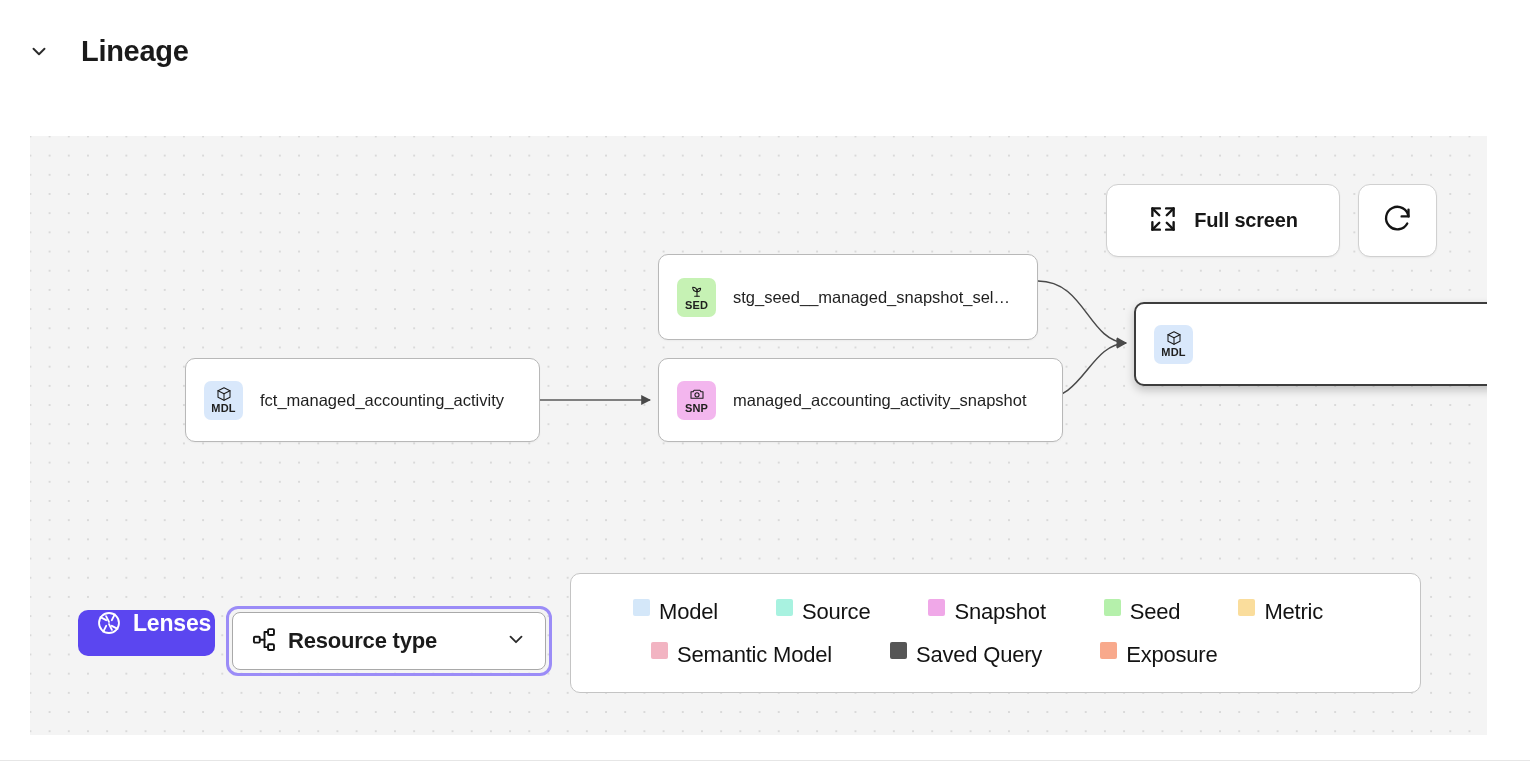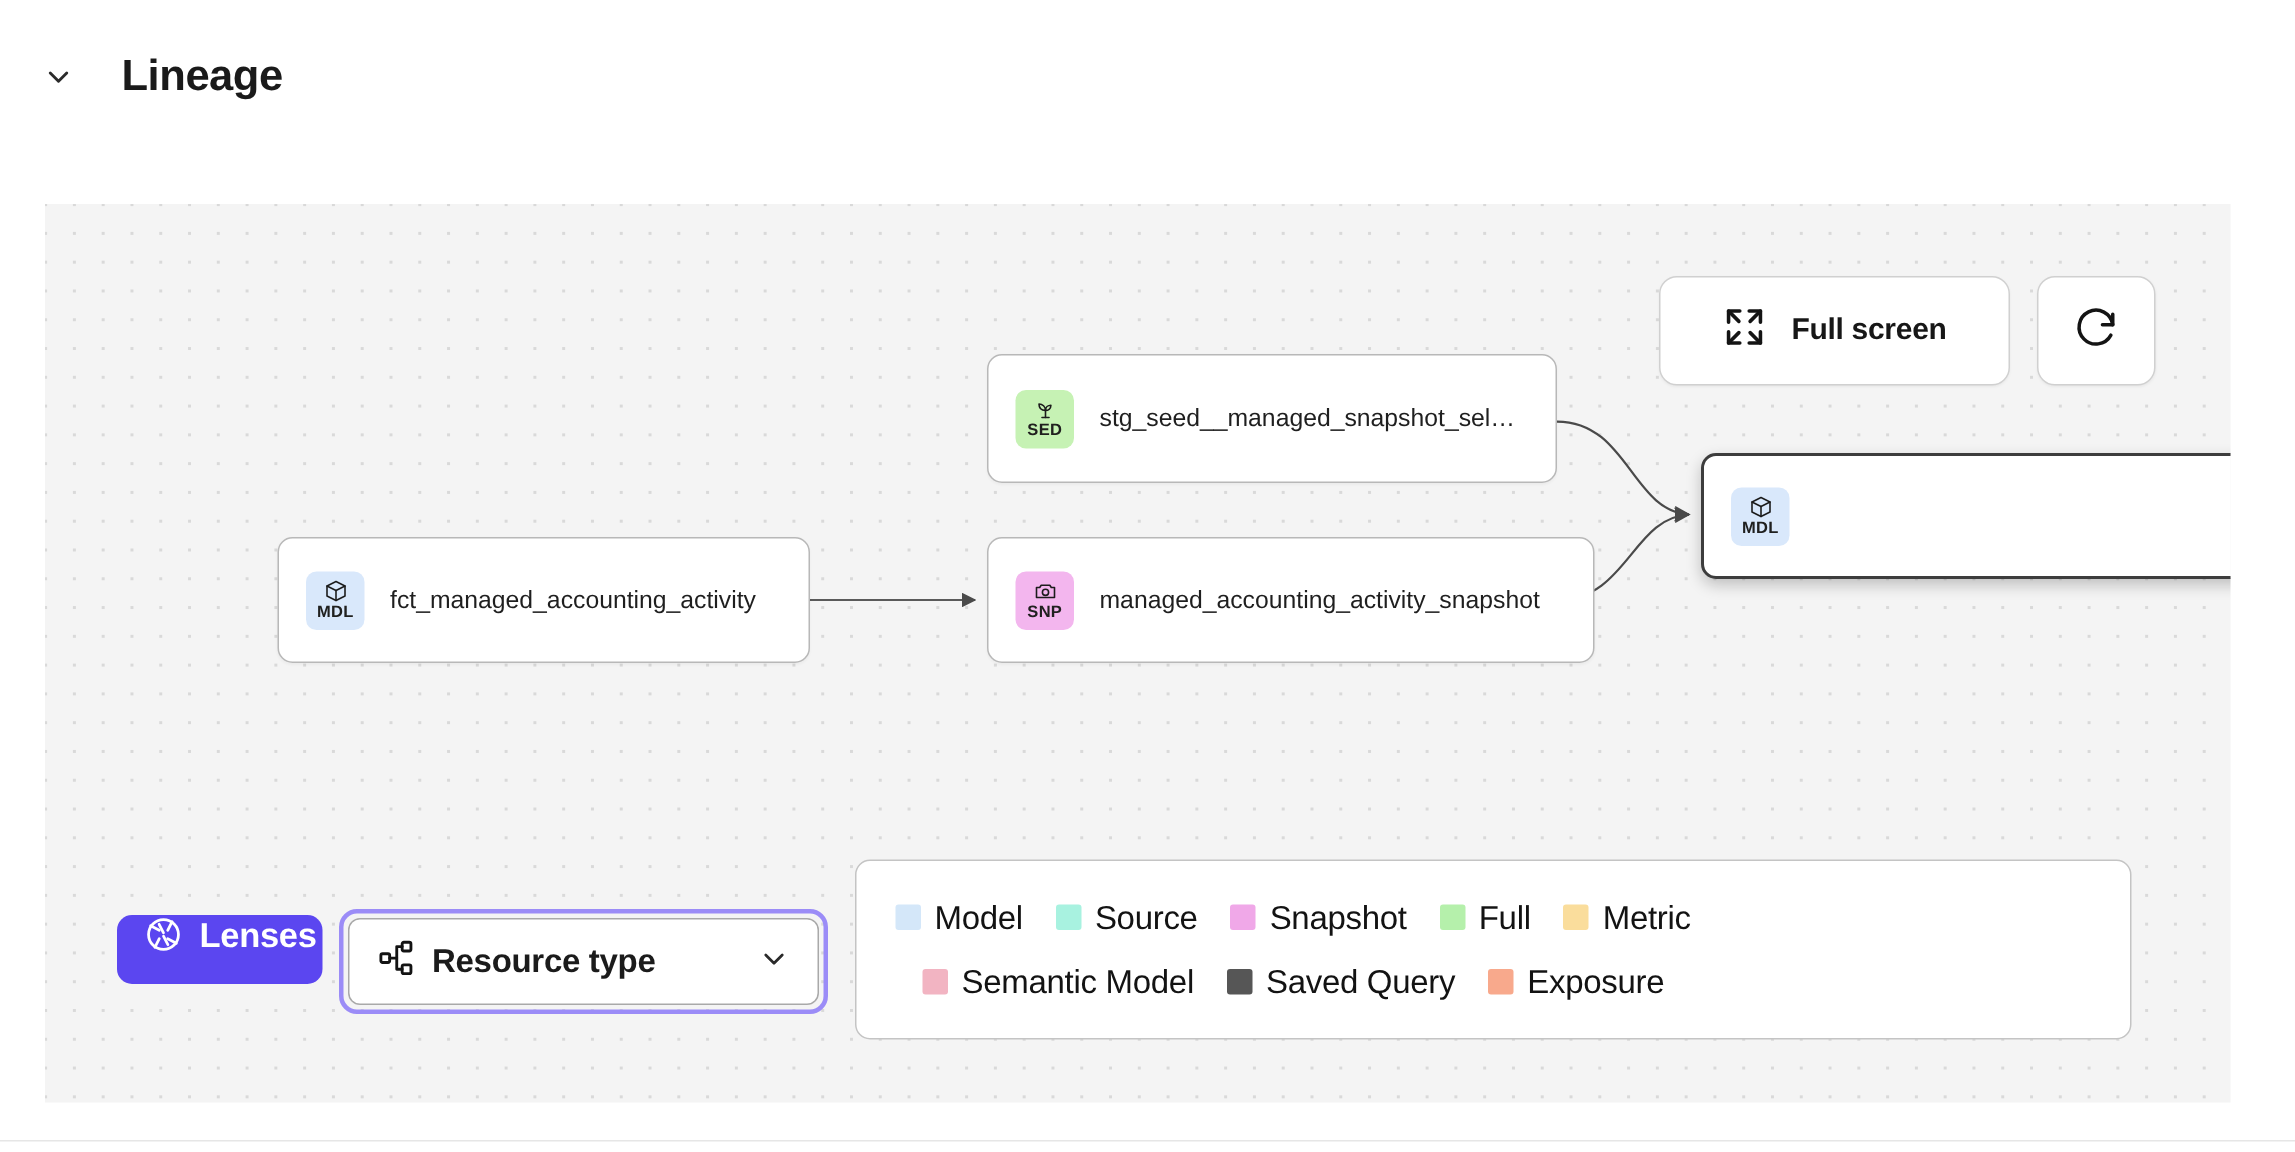--- a/index.html
+++ b/index.html
@@ -83,21 +83,21 @@
     overflow: hidden;
     text-overflow: ellipsis;
   }
 
   .badge-mdl { background: #d9e8fb; }
   .badge-sed { background: #c6f2b4; }
   .badge-snp { background: #f3b6ee; }
 
   
   #node-fct  { left: 155px; top: 222px; width: 355px; height: 84px; }
-  #node-stg  { left: 628px; top: 100px; width: 380px; height: 86px; }
+  #node-stg  { left: 628px; top: 118px; width: 380px; height: 86px; }
   #node-snap { left: 628px; top: 222px; width: 405px; height: 84px; }
   #node-int  { left: 1104px; top: 166px; width: 415px; height: 84px; }
 
   
   .fullscreen-button {
     position: absolute; left: 1076px; top: 48px;
     width: 234px; height: 73px;
     background: #ffffff;
     border: 1px solid #d0d0d0;
     border-radius: 12px;
@@ -162,21 +162,21 @@
     width: 851px; height: 120px;
     background: #ffffff;
     border: 1px solid #c4c4c4;
     border-radius: 10px;
     padding: 16px 26px;
     display: flex; flex-direction: column;
     justify-content: space-around;
   }
   .legend-row { display: flex; align-items: center; }
   .legend-row.row-2 { padding-left: 18px; }
-  .legend-item { display: flex; align-items: center; gap: 9px; margin-right: 22px; }
+  .legend-item { display: flex; align-items: flex-start; gap: 9px; margin-right: 22px; margin-left: 36px; }
   .legend-swatch { width: 17px; height: 17px; border-radius: 2px; flex: 0 0 auto; }
   .legend-text { font-size: 22px; color: #131313; letter-spacing: -0.2px; }
 
   
   .bottom-divider {
     position: absolute; left: 0; top: 760px;
     width: 1530px; height: 1px;
     background: #e6e6e6;
   }
 </style>
@@ -334,21 +334,21 @@
       <div class="legend-item">
         <span class="legend-swatch" style="background:#a8f2e0"></span>
         <span class="legend-text">Source</span>
       </div>
       <div class="legend-item">
         <span class="legend-swatch" style="background:#f0a8e8"></span>
         <span class="legend-text">Snapshot</span>
       </div>
       <div class="legend-item">
         <span class="legend-swatch" style="background:#b5f0ab"></span>
-        <span class="legend-text">Full</span>
+        <span class="legend-text">Seed</span>
       </div>
       <div class="legend-item">
         <span class="legend-swatch" style="background:#fadd9c"></span>
         <span class="legend-text">Metric</span>
       </div>
     </div>
     <div class="legend-row row-2">
       <div class="legend-item">
         <span class="legend-swatch" style="background:#f2b4c2"></span>
         <span class="legend-text">Semantic Model</span>

